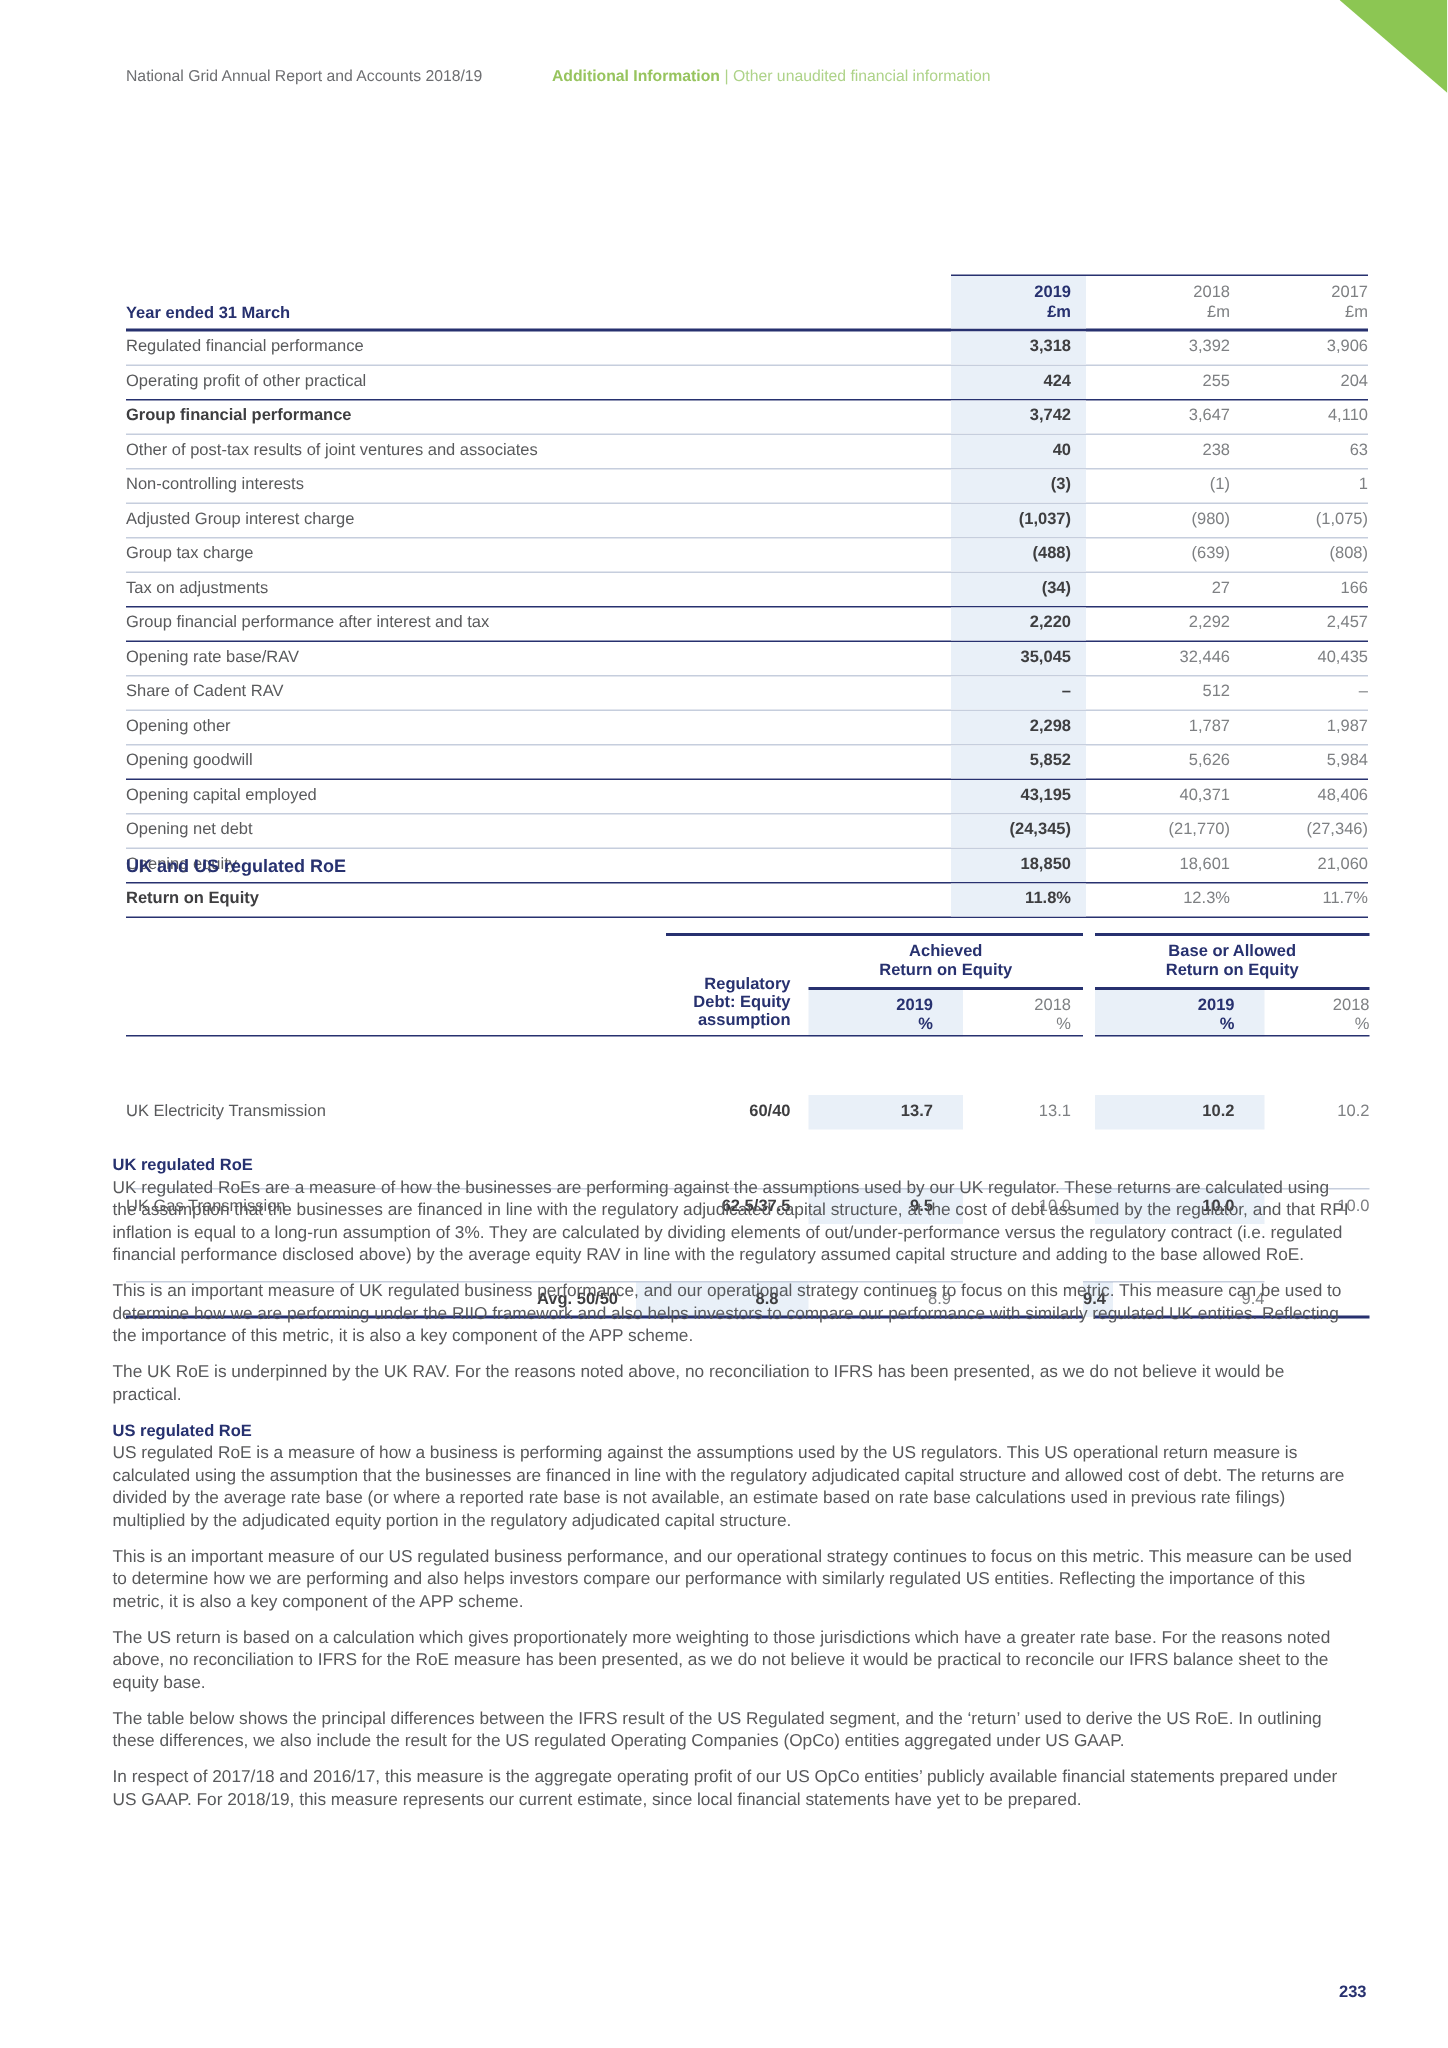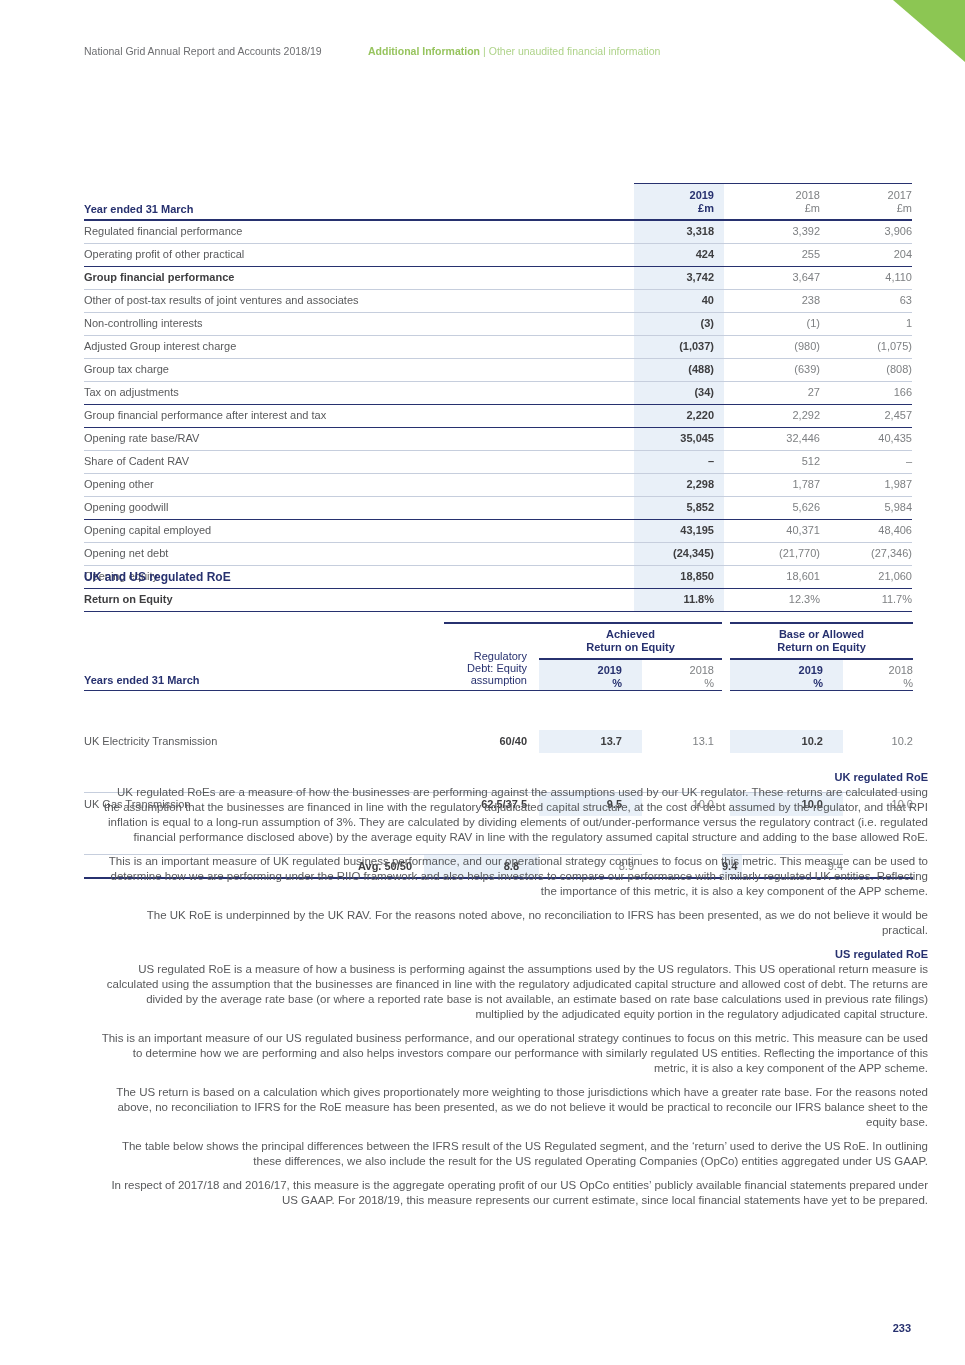--- a/index.html
+++ b/index.html
@@ -37,21 +37,21 @@
   .t1-c19 { width:90px; background:#e9f0f8; text-align:right; padding-right:10px; box-sizing:border-box; font-weight:bold; color:#3e3e40; }
   .t1-c18 { width:96px; text-align:right; color:#7e8083; }
   .t1-c17 { width:92px; text-align:right; color:#7e8083; }
   .t1-bottom { border-top:1px solid #27316f; height:0; }
 
   
   .t2-title { position:absolute; left:84px; top:570px; font-size:12px; font-weight:bold; color:#27316f; }
   .table2 { position:absolute; left:84px; top:622px; width:829px; font-size:11px; }
   .t2-header { position:relative; display:grid; grid-template-columns:340px 115px 103px 80px 8px 113px 70px; grid-template-rows:38px 31px; }
   .t2-years-label { grid-column:1; grid-row:2; align-self:end; font-weight:bold; color:#27316f; padding-bottom:5px; }
-  .t2-reg { grid-column:2; grid-row:1/3; align-self:end; text-align:right; font-weight:normal; color:#27316f; line-height:12px; padding-bottom:5px; padding-right:12px; }
+  .t2-reg { grid-column:2; grid-row:1/3; align-self:end; text-align:right; font-weight:bold; color:#27316f; line-height:12px; padding-bottom:5px; padding-right:12px; }
   .t2-reg span { display:block; }
   .t2-g-title { text-align:center; font-weight:bold; color:#27316f; line-height:12.5px; padding-top:6px; }
   .t2-g1-title { grid-column:3/5; grid-row:1; }
   .t2-g2-title { grid-column:6/8; grid-row:1; }
   .t2-g-title span { display:block; }
   .t2-sub { text-align:right; line-height:12.5px; padding-top:4px; box-sizing:border-box; }
   .t2-sub span { display:block; }
   .t2-s-g1-19 { grid-column:3; grid-row:2; background:#e9f0f8; padding-right:20px; font-weight:bold; color:#27316f; }
   .t2-s-g1-18 { grid-column:4; grid-row:2; color:#7e8083; padding-right:8px; }
   .t2-s-g2-19 { grid-column:6; grid-row:2; background:#e9f0f8; padding-right:20px; font-weight:bold; color:#27316f; }
@@ -69,21 +69,21 @@
   .t2-l { color:#595a5c; }
   .t2-a { text-align:right; padding-right:12px; font-weight:bold; color:#3e3e40; }
   .t2-v19 { background:#e9f0f8; text-align:right; padding-right:20px; font-weight:bold; color:#3e3e40; }
   .t2-v18a { text-align:right; padding-right:8px; color:#7e8083; }
   .t2-v18b { text-align:right; color:#7e8083; }
   .t2-bottom { position:relative; height:2px; }
   .t2-bot1 { top:0; left:0; width:638px; }
   .t2-bot2 { top:0; left:646px; width:183px; }
 
   
-  .textblock { position:absolute; left:98px; top:770px; width:830px; font-size:11.5px; line-height:15px; color:#58595b;text-align:right; }
+  .textblock { position:absolute; left:75px; top:770px; width:830px; font-size:11.5px; line-height:15px; color:#58595b; }
   .sub-head { font-size:11px; font-weight:bold; color:#27316f; margin:9px 0 0; line-height:15px; }
   .sub-head.first { margin-top:0; }
   .textblock p { margin:9px 0 0; }
   .sub-head + p { margin-top:0; }
 
   .page-num { position:absolute; right:54px; bottom:31px; font-size:11px; font-weight:bold; color:#27316f; }
 </style>
 </head>
 <body>
 
@@ -216,21 +216,20 @@
   </div>
   <div class="t1-bottom"></div>
 </div>
 
 <div class="t2-title">UK and US regulated RoE</div>
 
 <div class="table2">
   <div class="t2-header">
     <div class="t2-line t2-top1"></div>
     <div class="t2-line t2-top2"></div>
-    <div class="t2-years-label">Years ended 31 March</div>
     <div class="t2-reg">
       <span>Regulatory</span>
       <span>Debt: Equity</span>
       <span>assumption</span>
     </div>
     <div class="t2-g-title t2-g1-title">
       <span>Achieved</span>
       <span>Return on Equity</span>
     </div>
     <div class="t2-g-title t2-g2-title">

